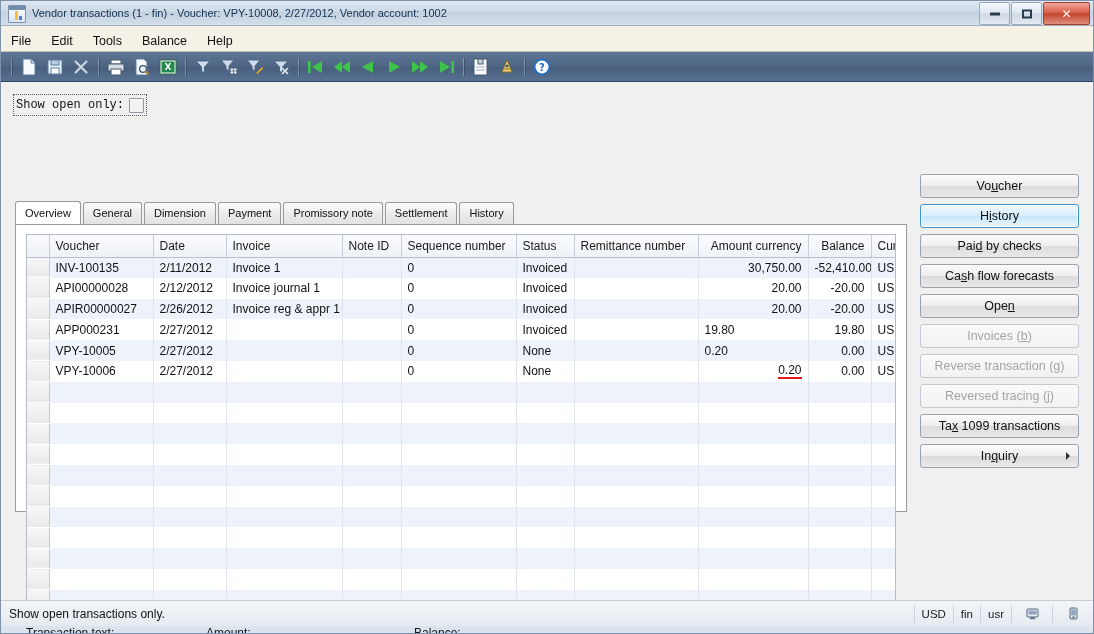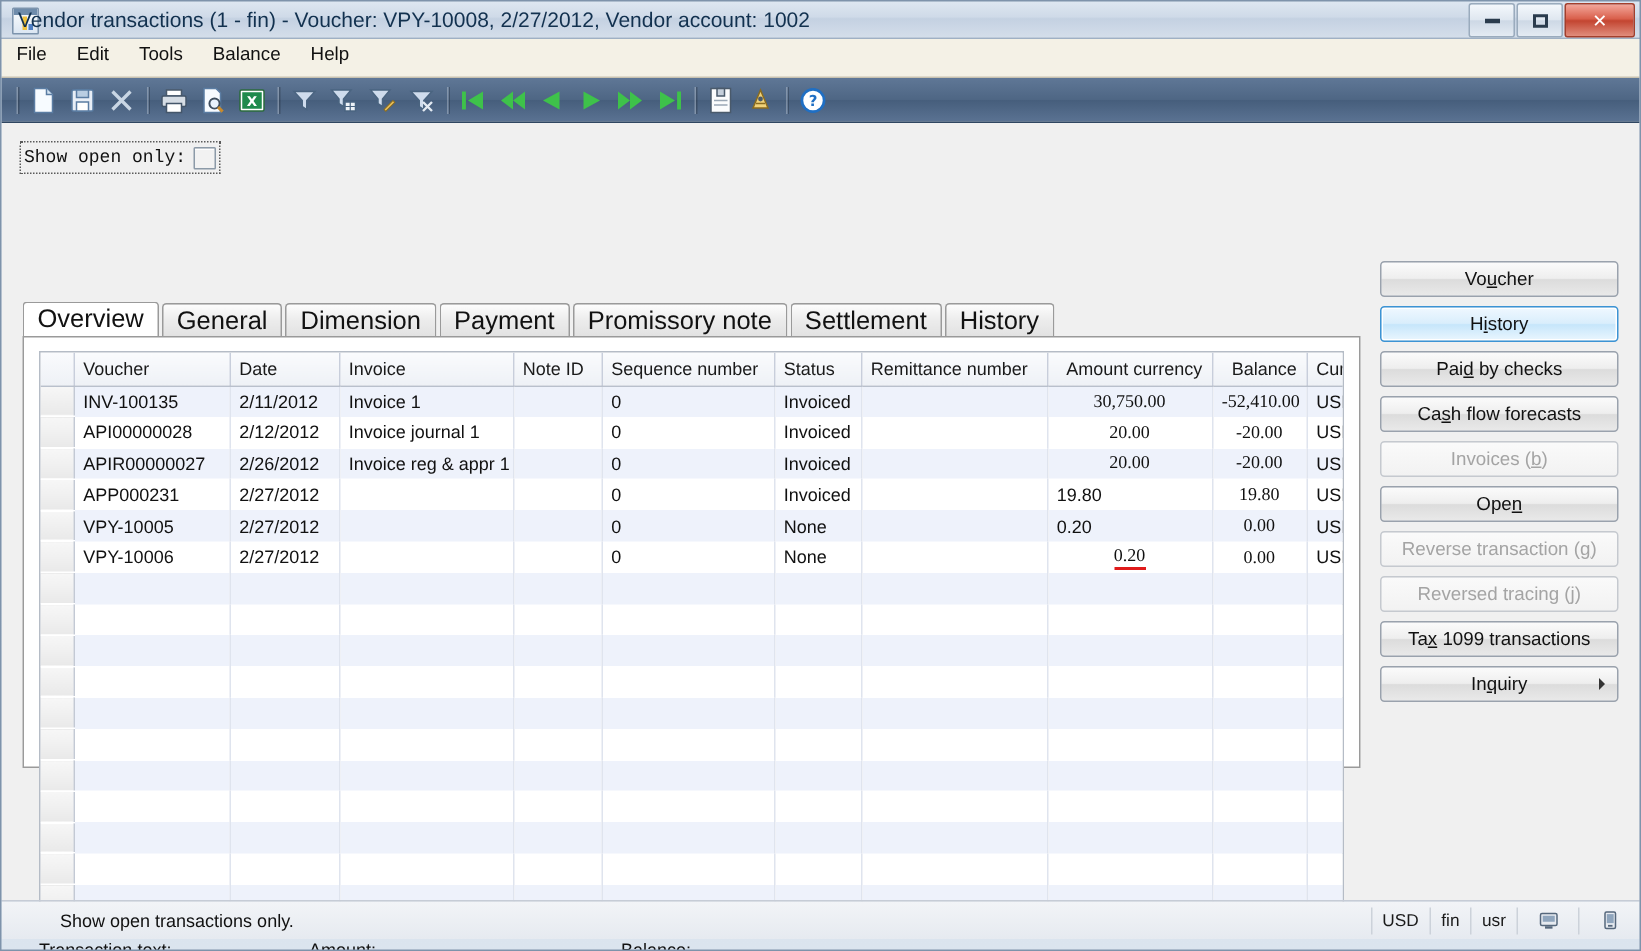--- a/index.html
+++ b/index.html
@@ -25,22 +25,22 @@
     position:absolute;left:8px;top:5px;width:16px;height:16px;
     background:linear-gradient(180deg,#fdfefe,#dbe6f2);
     border:1px solid #7d94ad;border-radius:1px;overflow:hidden;
   }
   .title-icon i{position:absolute;display:block;bottom:2px;}
   .title-icon i:nth-child(1){left:2px;width:3px;height:6px;background:#d94f3d;}
   .title-icon i:nth-child(2){left:6px;width:3px;height:9px;background:#f0c23c;}
   .title-icon i:nth-child(3){left:10px;width:3px;height:4px;background:#4f7fc4;}
   .title-icon b{position:absolute;left:0;top:0;right:0;height:4px;background:#6f8cab;display:block;}
   .title-text{
-    position:absolute;left:12px;top:4px;height:18px;line-height:18px;
-    font-size:14px;color:#12314f;white-space:nowrap;
+    position:absolute;left:32px;top:4px;height:18px;line-height:18px;
+    font-size:11px;color:#12314f;white-space:nowrap;
   }
   .winbtns{position:absolute;right:4px;top:2px;height:21px;display:flex;gap:1px;}
   .winbtn{
     width:29px;height:21px;border:1px solid #9aabbd;border-radius:2px;
     background:linear-gradient(180deg,#f4f8fc 0%,#dfe7f0 48%,#cdd8e5 52%,#e4ebf3 100%);
     position:relative;
   }
   .winbtn.close{
     width:45px;
     background:linear-gradient(180deg,#f3a79b 0%,#d9604c 45%,#c34531 52%,#e08d7c 100%);
@@ -49,21 +49,21 @@
   .winbtn .g{position:absolute;left:50%;top:50%;transform:translate(-50%,-50%);
     color:#2a3b4d;font-size:11px;line-height:1;font-family:"DejaVu Sans",sans-serif;}
   .winbtn.close .g{color:#fff;font-size:12px;font-weight:bold;}
   .min-g{display:block;width:10px;height:3px;background:#2a3b4d;}
   .max-g{display:block;width:10px;height:9px;border:2px solid #2a3b4d;box-sizing:border-box;}
 
   
   .menubar{
     position:absolute;left:1px;top:26px;width:1092px;height:26px;
     background:#f4f1e6;border-bottom:1px solid #c8c2b0;
-    display:flex;align-items:flex-start;box-sizing:border-box;
+    display:flex;align-items:flex-end;box-sizing:border-box;
   }
   .menu-item{padding:3px 10px;font-size:12.5px;color:#111;cursor:default;}
 
   
   .toolbar{
     position:absolute;left:1px;top:52px;width:1092px;height:30px;
     background:linear-gradient(180deg,#5f7796 0%,#4e6684 50%,#465e7c 51%,#5a7292 100%);
     border-bottom:1px solid #2f4661;
     display:flex;align-items:center;box-sizing:border-box;
   }
@@ -85,21 +85,21 @@
   .showopen .lbl{font-size:12px;color:#111;}
   .chk{
     width:13px;height:13px;border:1px solid #8c9aa8;background:#f2f2f2;
     box-shadow:inset 0 1px 0 #fff;border-radius:1px;
   }
 
   
   .tabstrip{position:absolute;left:14px;top:120px;width:880px;height:23px;}
   .tab{
     position:relative;float:left;height:22px;line-height:21px;padding:0 9px;
-    font-size:17px;color:#111;border:1px solid #9a9a9a;border-bottom:none;
+    font-size:11px;color:#111;border:1px solid #9a9a9a;border-bottom:none;
     background:linear-gradient(180deg,#fdfdfd 0%,#ececec 50%,#e2e2e2 100%);
     border-radius:3px 3px 0 0;margin-right:2px;box-sizing:border-box;
   }
   .tab.active{
     background:#fff;height:23px;line-height:22px;border-color:#9a9a9a;
     z-index:3;margin-top:-1px;padding-bottom:1px;
   }
   .tabpanel{
     position:absolute;left:14px;top:142px;width:892px;height:288px;
     background:#fff;border:1px solid #9a9a9a;box-sizing:border-box;
@@ -120,21 +120,21 @@
   .grid th.num{text-align:right;margin-top:36px;}
   .grid th.gut{
     width:22px;padding:0;border-right:1px solid #c8cedb;
     background:linear-gradient(180deg,#fafbfd 0%,#eef1f6 100%);
   }
   .grid td{
     height:20.8px;border-right:1px solid #dfe4ee;
     font-size:12px;color:#111;padding:0 6px;white-space:nowrap;overflow:hidden;
     box-sizing:border-box;
   }
-  .grid td.num{text-align:center;font-family:Liberation Serif, serif;}
+  .grid td.num{text-align:right;}
   .grid td.gut{
     width:22px;padding:0;
     background:linear-gradient(180deg,#f7f7f7 0%,#e9e9e9 100%);
     border-right:1px solid #c3c9d4;border-bottom:1px solid #fff;
   }
   .grid tr.odd td{background:#eef2fb;}
   .grid tr.even td{background:#fff;}
   .grid tr.odd td.gut,.grid tr.even td.gut{
     background:linear-gradient(180deg,#f7f7f7 0%,#e9e9e9 100%);
   }
@@ -180,21 +180,21 @@
     border-color:#c5c9cf;}
   .btn u{text-decoration:underline;}
   .btn .caret{position:absolute;right:8px;top:50%;transform:translateY(-50%);
     width:0;height:0;border-left:4px solid #333;border-top:4px solid transparent;
     border-bottom:4px solid transparent;}
 
   
   .statusbar{
     position:absolute;left:1px;top:600px;width:1092px;height:26px;
     background:linear-gradient(180deg,#f2f4f7 0%,#e6eaf0 100%);
-    border-top:1px solid #c6ccd6;box-sizing:border-box;display:flex;align-items:center;padding-left:31px;
+    border-top:1px solid #c6ccd6;box-sizing:border-box;display:flex;align-items:center;
   }
   .sb-msg{margin-left:8px;font-size:12px;color:#111;flex:1;}
   .sb-cell{
     height:18px;line-height:18px;padding:0 7px;font-size:11.5px;color:#1a1a1a;
     border-left:1px solid #ccd2da;display:flex;align-items:center;justify-content:center;
   }
   .sb-ico{width:26px;display:flex;align-items:center;justify-content:center;}
   .sb-ico svg{display:block;}
   .winborder{
     position:absolute;left:0;top:0;width:1094px;height:634px;
@@ -676,25 +676,25 @@
         </div>
         <div class="btn sel">
           <span>H<u>i</u>story</span>
         </div>
         <div class="btn">
           <span>Pai<u>d</u> by checks</span>
         </div>
         <div class="btn">
           <span>Ca<u>s</u>h flow forecasts</span>
         </div>
+        <div class="btn">
+          <span>Ope<u>n</u></span>
+        </div>
         <div class="btn dis">
           <span>Invoices (<u>b</u>)</span>
-        </div>
-        <div class="btn">
-          <span>Ope<u>n</u></span>
         </div>
         <div class="btn dis">
           <span>Reverse transaction (<u>g</u>)</span>
         </div>
         <div class="btn dis">
           <span>Reversed tracing (j)</span>
         </div>
         <div class="btn">
           <span>Ta<u>x</u> 1099 transactions</span>
         </div>

